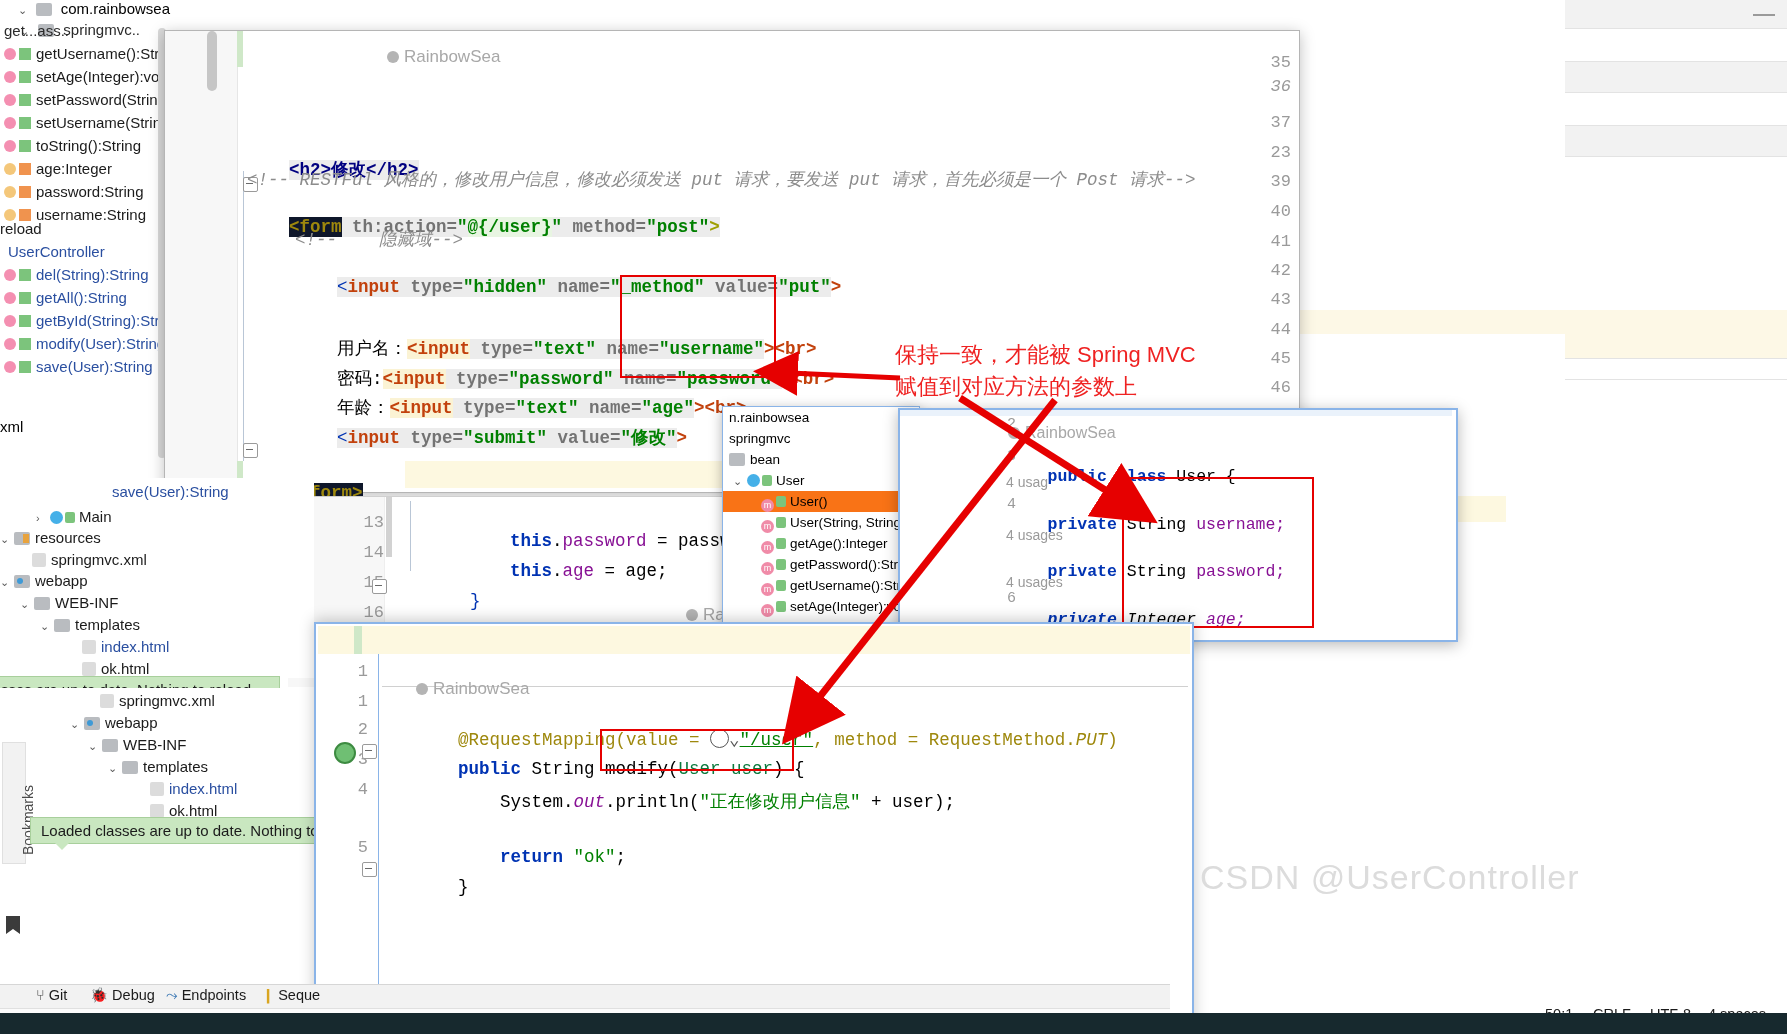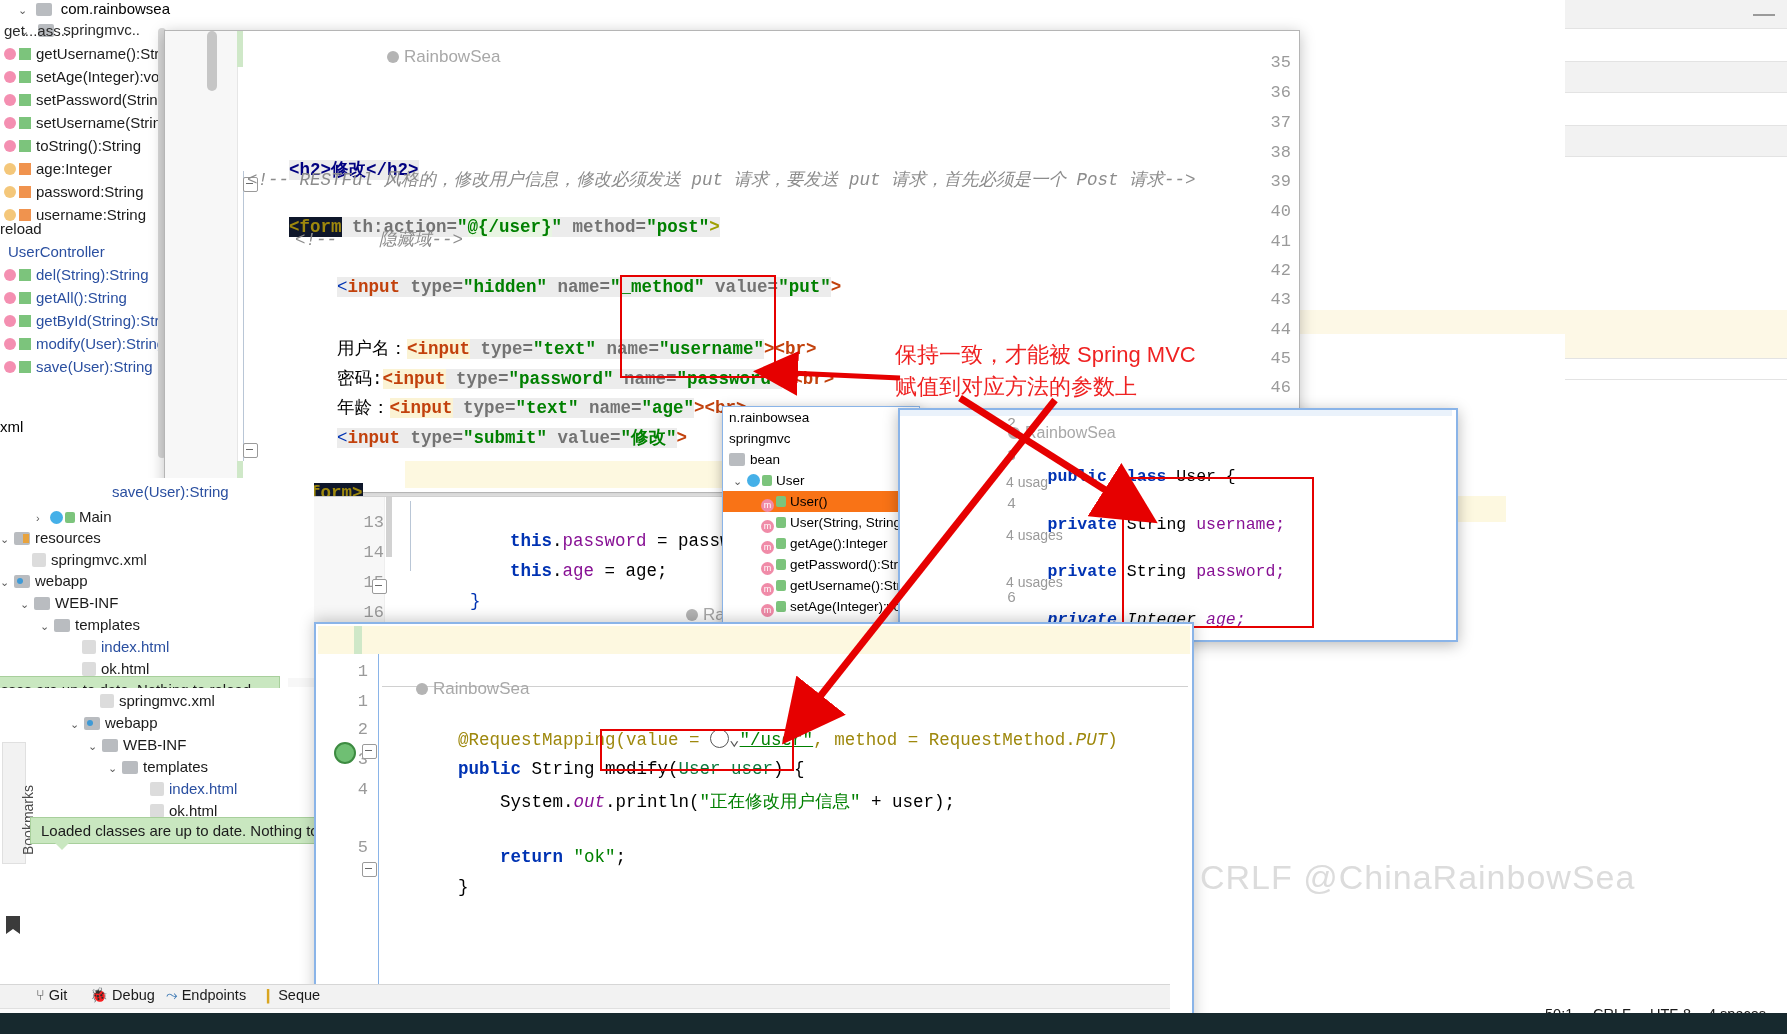--- a/index.html
+++ b/index.html
@@ -242,23 +242,23 @@
 
   <div class="abs" style="left:72px;top:0;width:6px;height:36px;background:#cfe8c8;"></div>
   <div class="abs" style="left:72px;top:430px;width:6px;height:31px;background:#cfe8c8;"></div>
   <div class="abs" style="left:78px;top:140px;width:1px;height:290px;background:#b9c6d6;"></div>
 
   <div class="author" style="left:222px;top:16px;">
     <span class="pico"></span><span>RainbowSea</span>
   </div>
 
   <div class="lnum" style="top:22px;">35</div>
-  <div class="lnum" style="top:52px;">36</div>
+  <div class="lnum" style="top:46px;font-style:italic;">36</div>
   <div class="lnum" style="top:82px;">37</div>
-  <div class="lnum" style="top:112px;">38</div>
+  <div class="lnum" style="top:112px;">23</div>
   <div class="lnum" style="top:141px;">39</div>
   <div class="lnum" style="top:171px;text-align:right;">40</div>
   <div class="lnum" style="top:201px;">41</div>
   <div class="lnum" style="top:230px;">42</div>
   <div class="lnum" style="top:259px;">43</div>
   <div class="lnum" style="top:289px;">44</div>
   <div class="lnum" style="top:318px;">45</div>
   <div class="lnum" style="top:347px;">46</div>
   <div class="lnum" style="top:377px;">47</div>
   <div class="lnum" style="top:407px;">48</div>
@@ -558,15 +558,15 @@
 <div class="abs" id="statusbar">
   <div class="abs" style="left:14px;top:5px;width:14px;height:13px;border:1.5px solid #7a7a7a;"></div>
   <div class="abs" style="left:38px;top:3px;font-size:15.5px;color:#1b1b1b;white-space:nowrap;">Loaded classes are up to date. Nothing to re</div>
 </div>
 
 <div class="rstat" style="left:1545px;top:1006px;">50:1</div>
 <div class="rstat" style="left:1593px;top:1006px;">CRLF</div>
 <div class="rstat" style="left:1650px;top:1006px;">UTF-8</div>
 <div class="rstat" style="left:1708px;top:1006px;">4 spaces</div>
 
-<div class="abs" id="watermark">CRLF @ChinaRainbowSea</div>
+<div class="abs" id="watermark">CSDN @UserController</div>
 
 <div class="abs" id="bottom-dark"></div>
 
 </body></html>

